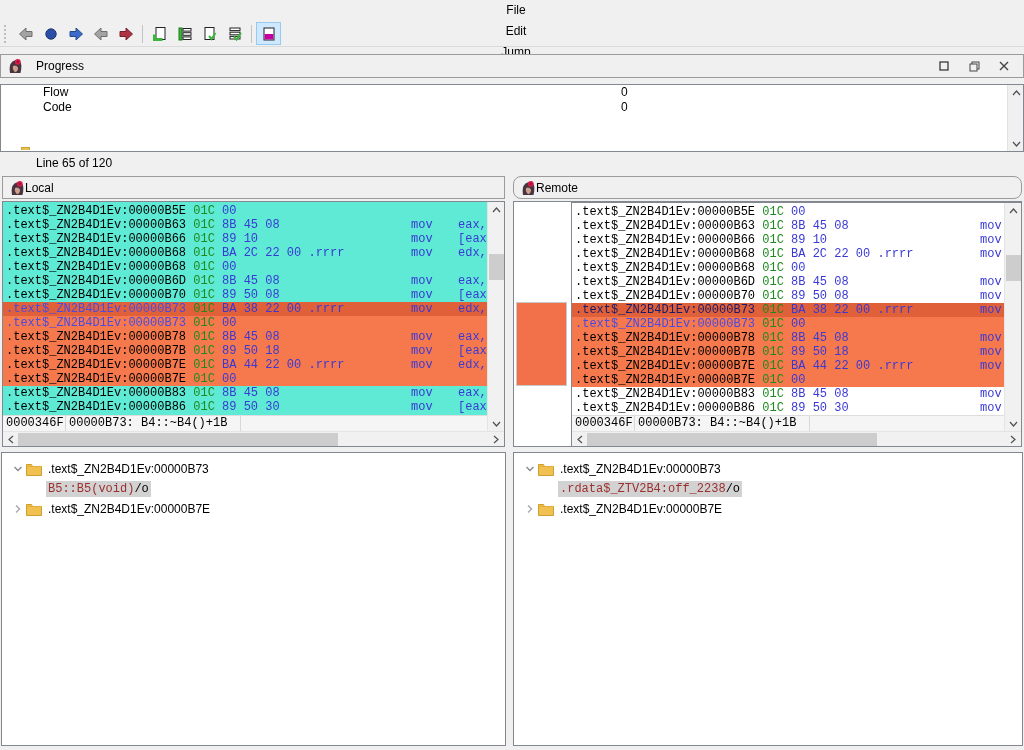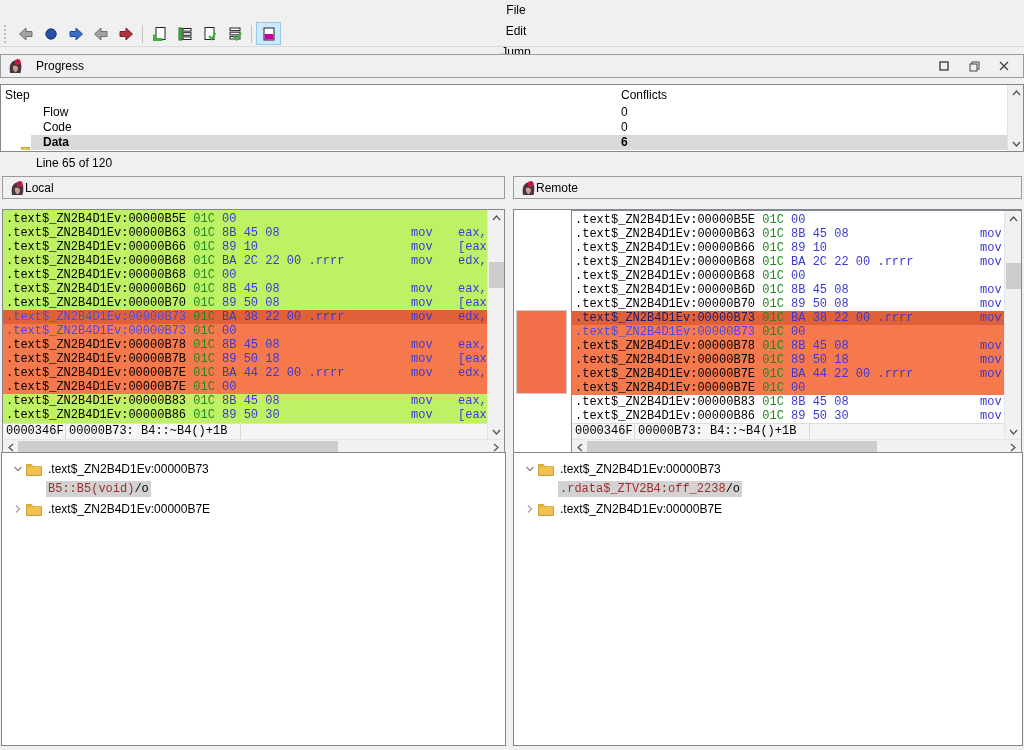--- a/index.html
+++ b/index.html
@@ -33,25 +33,25 @@
   .tbl-vscroll { position:absolute; right:0; top:0; bottom:0; width:16px; background:#f0f0f0; border-left:1px solid #e2e2e2; }
   .tbl-vscroll .sbtn.up { position:absolute; top:0; }
   .tbl-vscroll .sbtn.down { position:absolute; bottom:0; }
   .clipfolder { position:absolute; left:20px; bottom:1px; width:9px; height:3px; background:#e8c14a; border:1px solid #c9a23d; border-bottom:none; }
 
   .linestatus { position:absolute; left:0; top:153px; width:1024px; height:21px; line-height:21px; padding-left:4px;margin-left:32px; }
 
   
   .paneheader { position:absolute; top:176px; height:23px; background:#f0f0f0; border:1px solid #9b9b9b; display:flex; align-items:center; padding-left:6px; }
   .paneheader.left { left:2px; width:503px; }
-  .paneheader.right { left:513px; width:509px; }
+  .paneheader.right { left:513px; width:509px;border-radius:8px; }
   .paneheader span { }
 
   
-  .listing { position:absolute; top:209px; height:246px; background:#bef264; border:1px solid #828790; }
+  .listing { position:absolute; top:201px; height:246px; background:#5eead4; border:1px solid #828790; }
   .listing.left { left:2px; width:503px; }
   .listing.right { left:513px; width:509px; }
 
   .asmarea { position:absolute; left:0; top:0; right:17px; bottom:31px; overflow:hidden; padding-top:2px;
              font-family:"Liberation Mono","DejaVu Sans Mono",monospace; font-size:12px; }
   .asmrow { position:relative; height:14px; line-height:14px; padding-left:3px; white-space:pre; }
   .asmrow.hl-first { background:#e0603a; }
   .asmrow.hl-rest  { background:#f6794e; }
   .addr { color:#000; }
   .hl-first .addr { color:#1b1b6b; }
@@ -197,28 +197,23 @@
       </div>
       <div class="wbtn">
         <svg width="10" height="10" viewBox="0 0 10 10">
             <path d="M1 1 L9 9 M9 1 L1 9" stroke="#444" stroke-width="1.4"></path>
           </svg>
       </div>
     </div>
   </div>
 
   <div class="ptable">
-    <div class="pheader">
-      <span>Step</span>
-      <span class="pcol2">Conflicts</span>
-    </div>
     <div>
         <div class="prow"><span>Flow</span><span class="pconf">0</span></div>
         <div class="prow"><span>Code</span><span class="pconf">0</span></div>
-        <div class="prow sel"><span>Data</span><span class="pconf">6</span></div>
       </div>
     <div class="clipfolder"></div>
     <div class="tbl-vscroll">
       <div class="sbtn up">
           <svg width="9" height="6" viewBox="0 0 9 6">
             <path d="M1 5 L4.5 1 L8 5" stroke="#505050" fill="none" stroke-width="1.2"></path>
           </svg>
         </div>
       <div class="sbtn down">
           <svg width="9" height="6" viewBox="0 0 9 6">

